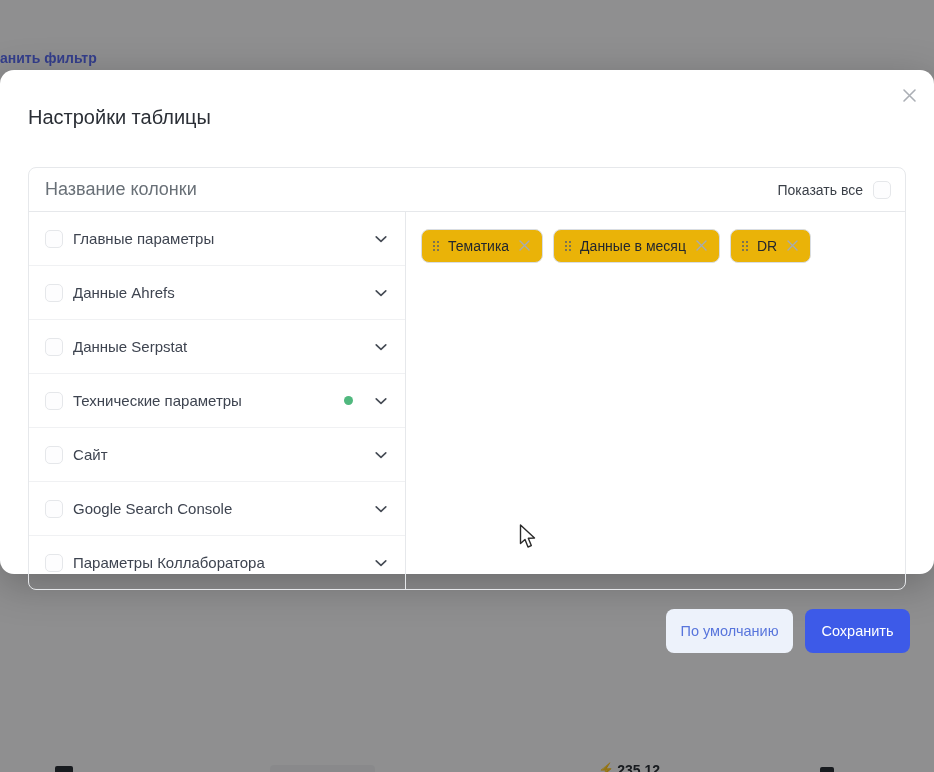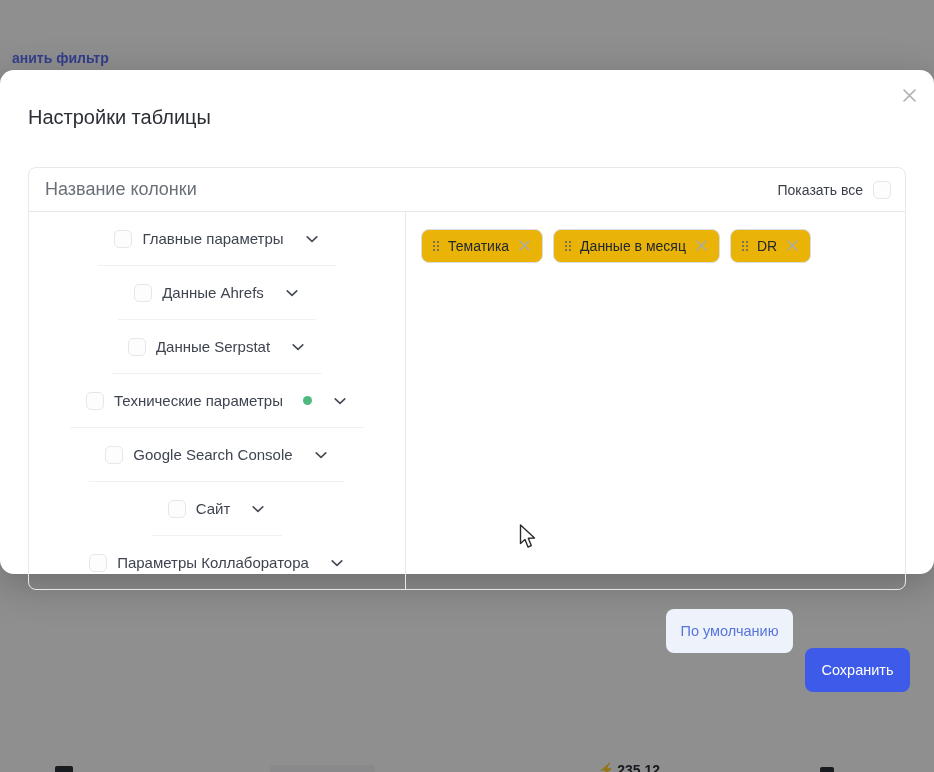--- a/index.html
+++ b/index.html
@@ -1,21 +1,21 @@
 <!DOCTYPE html>
 <html><head>
 <meta charset="utf-8">
 <style>
   * { margin:0; padding:0; box-sizing:border-box; }
   html,body { width:934px; height:772px; overflow:hidden; position:relative;
     font-family:"Liberation Sans", sans-serif; background:#F6F7F9; }
 
   
   .bg-page { position:absolute; inset:0; background:#F6F7F9; }
-  .bg-link { position:absolute; top:50px; left:12px; font-size:14px; font-weight:700;
+  .bg-link { position:absolute; top:50px; left:0; font-size:14px; font-weight:700;
     color:#5B6CF0; white-space:nowrap; }
   .bg-sliver-dark1 { position:absolute; top:766px; left:55px; width:18px; height:10px;
     background:#2A2F36; border-radius:2px; }
   .bg-sliver-box { position:absolute; top:765px; left:270px; width:105px; height:12px;
     background:#ECEDEF; border-radius:4px; }
   .bg-metric { position:absolute; top:762px; left:598px; display:flex; align-items:flex-start;
     gap:3px; font-size:14px; font-weight:700; color:#2A2F36; white-space:nowrap; }
   .bg-metric .bolt { color:#E8A020; font-size:13px; }
   .bg-sliver-dark2 { position:absolute; top:767px; left:820px; width:14px; height:8px;
     background:#2A2F36; border-radius:2px; }
@@ -37,21 +37,21 @@
   .panel-header { height:44px; flex:0 0 44px; display:flex; align-items:center;
     padding:0 14px 0 16px; border-bottom:1px solid #E6E8EB; }
   .panel-header .col-label { font-size:18px; color:#697077; }
   .panel-header .spacer { flex:1; }
   .panel-header .show-all-label { font-size:14px; color:#3A3F47; margin-right:10px; }
   .checkbox { width:18px; height:18px; border:1.5px solid #E5E7EA; border-radius:5px;
     background:#FDFDFE; flex:0 0 auto; cursor:pointer; }
 
   .panel-body { flex:1; display:flex; min-height:0; }
   .group-col { width:377px; flex:0 0 377px; border-right:1px solid #E6E8EB;
-    display:flex; flex-direction:column;align-items:center; }
+    display:flex; flex-direction:column; }
   .group-row { flex:1; display:flex; align-items:center; gap:10px; padding:0 16px;
     border-bottom:1px solid #F0F1F3; cursor:pointer; }
   .group-row:last-child { border-bottom:none; }
   .group-row .label { font-size:15px; color:#3E4450; }
   .group-row .grow { flex:1; }
   .green-dot { width:9px; height:9px; border-radius:50%; background:#50B87E;
     margin-right:10px; }
   .chevron { width:16px; height:16px; color:#454B54; cursor:pointer; flex:0 0 auto; }
 
   .chips-col { flex:1; padding:17px 14px 14px 15px; display:flex; flex-wrap:wrap;
@@ -62,21 +62,21 @@
     gap:2px; cursor:grab; }
   .drag-handle i { width:2px; height:2px; border-radius:50%; background:#585F6A; }
   .chip .chip-label { font-size:14px; color:#23272E; white-space:nowrap; }
   .chip .chip-x { color:#A6ABB3; font-size:14px; line-height:1; cursor:pointer; }
 
   
   .footer { position:absolute; right:24px; top:539px; display:flex; gap:12px; }
   .btn { height:44px; border:none; border-radius:8px; font-size:14.5px;
     font-family:"Liberation Sans", sans-serif; cursor:pointer; }
   .btn-default { width:127px; background:#EDF2FB; color:#5875DC; }
-  .btn-save { width:105px; background:#3D5AE8; color:#FFFFFF;margin-top:39px; }
+  .btn-save { width:105px; background:#3D5AE8; color:#FFFFFF; }
 
   
   .cursor { position:absolute; left:519px; top:524px; z-index:20; pointer-events:none; }
 </style>
 </head>
 <body>
 
 <div class="bg-page">
   <span class="bg-link">анить фильтр</span>
   <span class="bg-sliver-dark1"></span>
@@ -142,31 +142,31 @@
     <span class="label">Технические параметры</span>
     <span class="grow"></span>
     <span class="green-dot" style="display: inline-block;"></span>
     <svg class="chevron" viewBox="0 0 16 16">
       <path d="M3.2 5.8 L8 10.4 L12.8 5.8" fill="none" stroke="currentColor" stroke-width="1.6" stroke-linecap="round" stroke-linejoin="round"></path>
     </svg>
   </div>
 
   <div class="group-row">
     <span class="checkbox"></span>
+    <span class="label">Сайт</span>
+    <span class="grow"></span>
+
+    <svg class="chevron" viewBox="0 0 16 16">
+      <path d="M3.2 5.8 L8 10.4 L12.8 5.8" fill="none" stroke="currentColor" stroke-width="1.6" stroke-linecap="round" stroke-linejoin="round"></path>
+    </svg>
+  </div>
+
+  <div class="group-row">
+    <span class="checkbox"></span>
     <span class="label">Google Search Console</span>
-    <span class="grow"></span>
-
-    <svg class="chevron" viewBox="0 0 16 16">
-      <path d="M3.2 5.8 L8 10.4 L12.8 5.8" fill="none" stroke="currentColor" stroke-width="1.6" stroke-linecap="round" stroke-linejoin="round"></path>
-    </svg>
-  </div>
-
-  <div class="group-row">
-    <span class="checkbox"></span>
-    <span class="label">Сайт</span>
     <span class="grow"></span>
 
     <svg class="chevron" viewBox="0 0 16 16">
       <path d="M3.2 5.8 L8 10.4 L12.8 5.8" fill="none" stroke="currentColor" stroke-width="1.6" stroke-linecap="round" stroke-linejoin="round"></path>
     </svg>
   </div>
 
   <div class="group-row">
     <span class="checkbox"></span>
     <span class="label">Параметры Коллаборатора</span>

